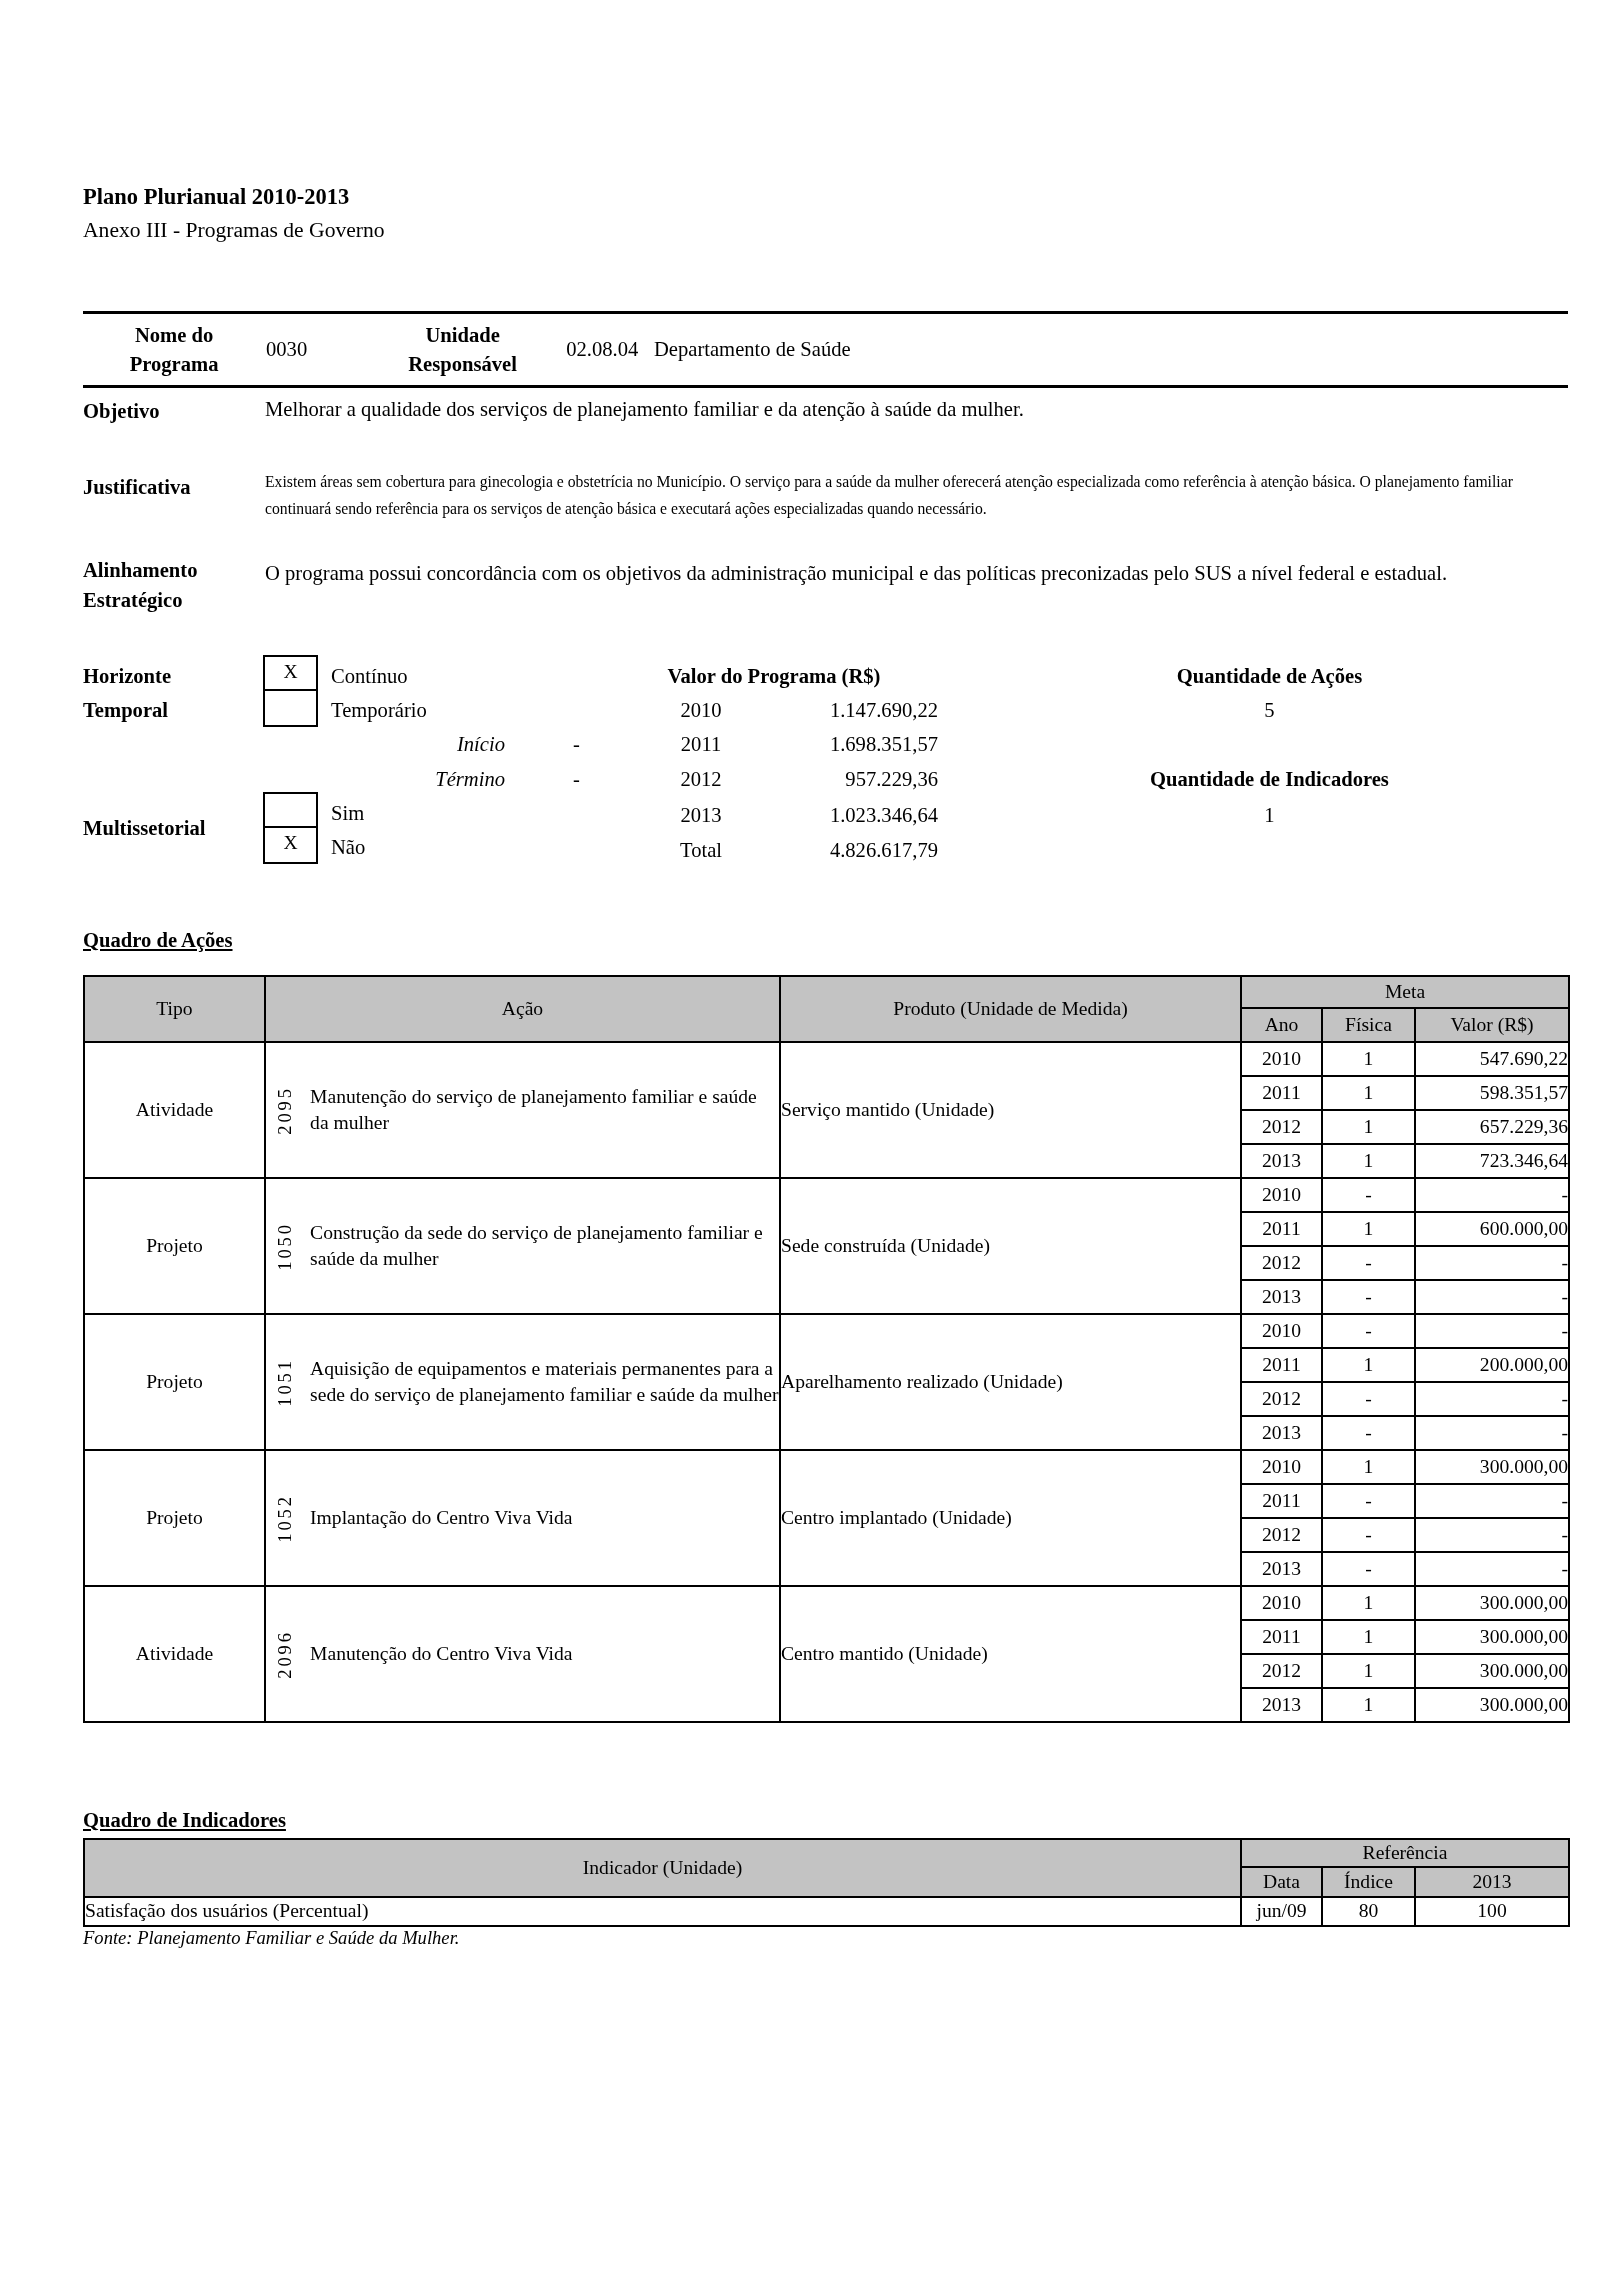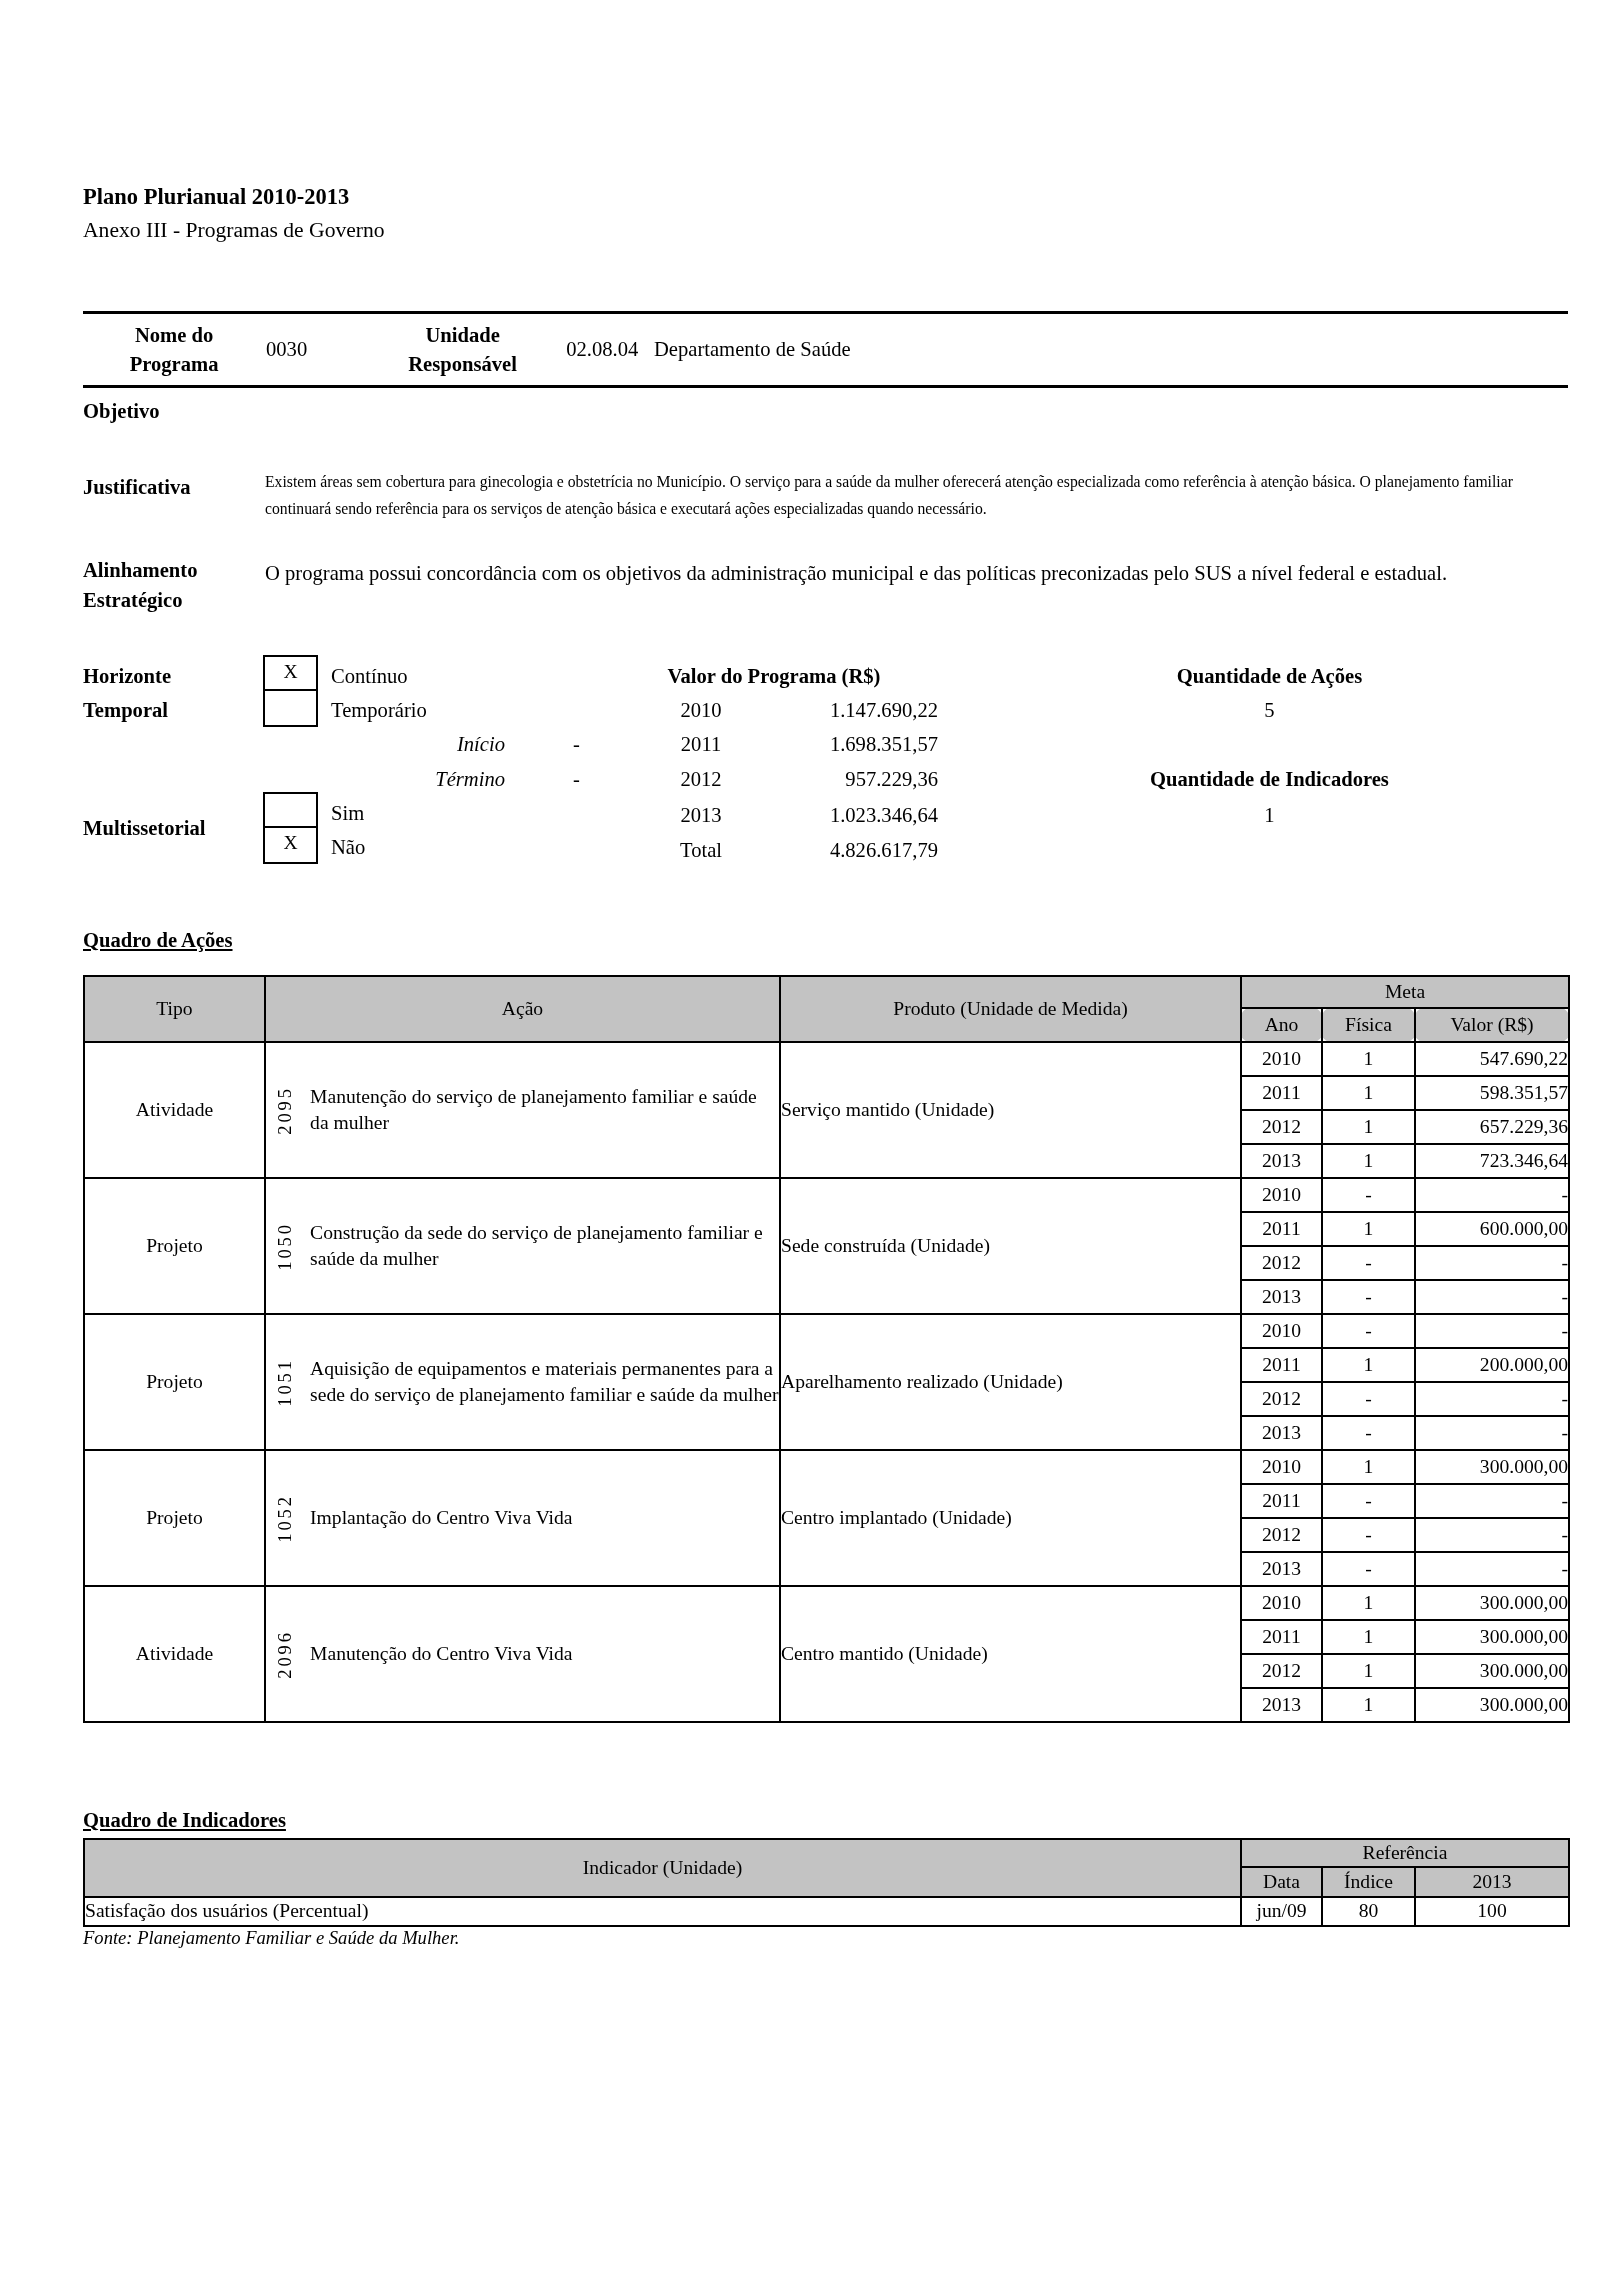--- a/index.html
+++ b/index.html
@@ -53,21 +53,21 @@
 
   
   table.grid{border-collapse:collapse;table-layout:fixed;font-size:19.6px;}
   table.grid td,table.grid th{border:2px solid #000;padding:0;font-weight:normal;overflow:hidden;}
   table.grid{border:2.9px solid #000;}
   table.grid th{background:#c3c3c3;}
   tr.blk td{border-top:2.9px solid #000;}
 
   .acoes-tbl{left:83px;top:975px;width:1485px;}
   .acoes-tbl tr.hrow1 th{height:30px;}
-  .acoes-tbl tr.hrow2 th{height:32px;border-radius:9px;}
+  .acoes-tbl tr.hrow2 th{height:32px;}
   .acoes-tbl tbody tr{height:34px;}
   .ct-tipo{text-align:center;vertical-align:middle;}
   .ct-acao{vertical-align:middle;}
   .acao-flex{display:flex;align-items:center;gap:15.7px;padding-left:9.8px;}
   .vcode{writing-mode:vertical-rl;transform:rotate(180deg);letter-spacing:2.9px;font-size:18.6px;line-height:1;}
   .acao-text{line-height:26.5px;}
   .ct-produto{vertical-align:middle;padding-left:4.9px;}
   .ct-ano{text-align:center;vertical-align:middle;}
   .ct-fisica{text-align:center;vertical-align:middle;}
   .ct-valor{text-align:right;vertical-align:middle;padding-right:7.8px;}
@@ -91,20 +91,21 @@
 
   <div class="abs prog-band">
     <div class="nome-label">Nome do Programa</div>
     <div class="prog-code">0030</div>
     <div class="unid-label">Unidade Responsável</div>
     <div class="unid-code">02.08.04</div>
     <div class="unid-name">Departamento de Saúde</div>
   </div>
 
   <div class="abs sec-label" style="top:396px;">Objetivo</div>
+  <div class="abs sec-text" style="top:394px;width:1304px;">Melhorar a qualidade dos serviços de planejamento familiar e da atenção à saúde da mulher.</div>
 
   <div class="abs sec-label" style="top:472px;">Justificativa</div>
   <div class="abs sec-text small" style="top:469px;width:1306px;">Existem áreas sem cobertura para ginecologia e obstetrícia no Município. O serviço para a saúde da mulher oferecerá atenção especializada como referência à atenção básica. O planejamento familiar continuará sendo referência para os serviços de atenção básica e executará ações especializadas quando necessário.</div>
 
   <div class="abs sec-label" style="top:555px;width:167px;">Alinhamento Estratégico</div>
   <div class="abs sec-text" style="top:555px;width:1289px;line-height:36px;">O programa possui concordância com os objetivos da administração municipal e das políticas preconizadas pelo SUS a nível federal e estadual.</div>
 
   <div class="abs hv">
     <div class="row-label" style="top:12.7px;">Horizonte</div>
     <div class="row-label" style="top:47px;">Temporal</div>

